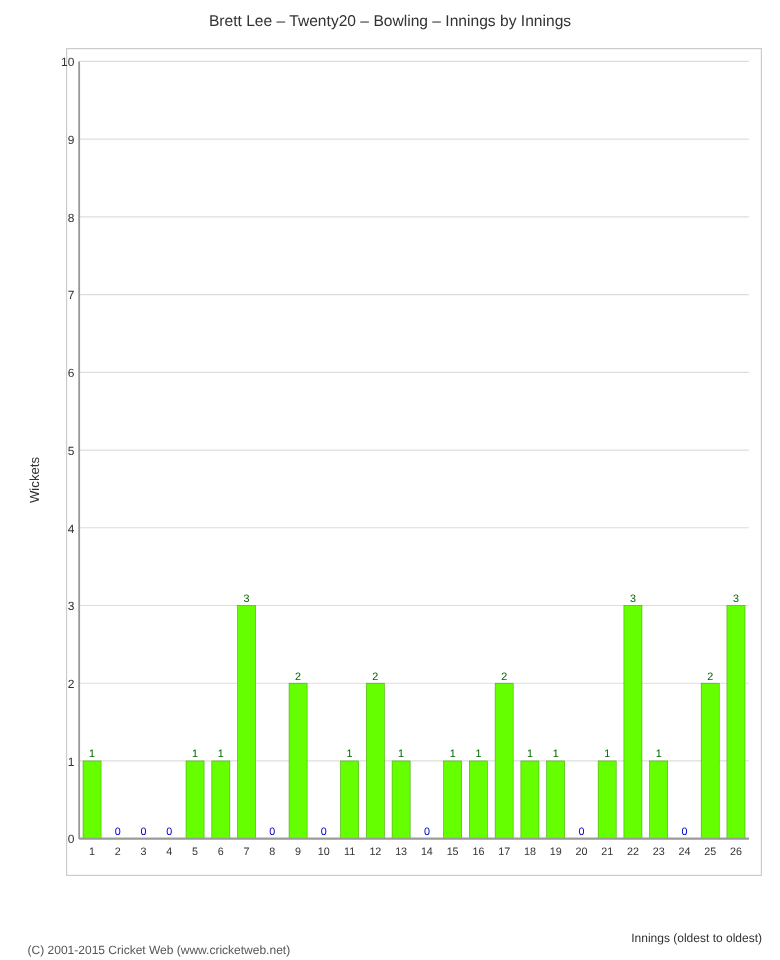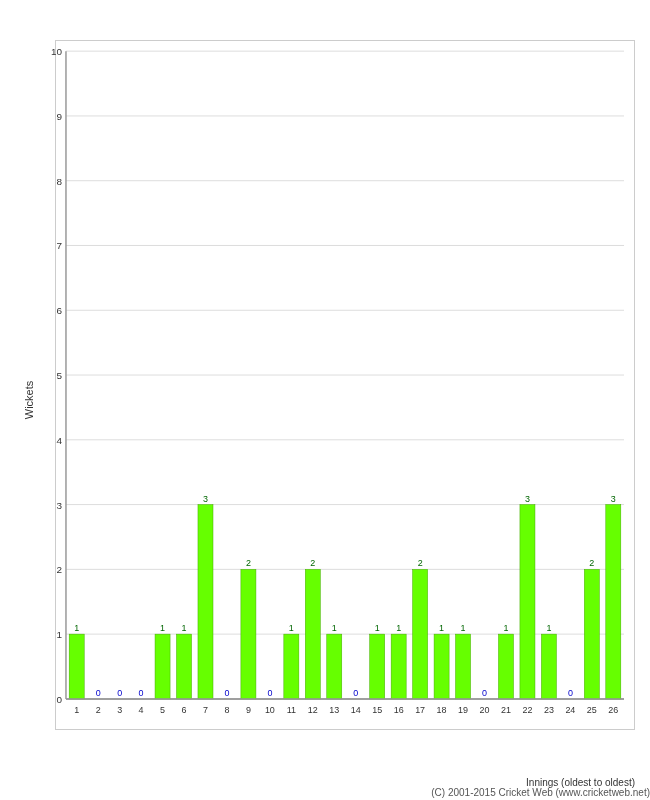--- a/index.html
+++ b/index.html
@@ -47,35 +47,37 @@
       right: 15px;
       text-align: right;
       font-size: 10px;
       color: #333;
     }
     .footer {
       position: absolute;
       bottom: 2px;
       left: 0;
       right: 0;
-      text-align: right;
+      text-align: left;
       font-size: 10px;
       color: #555;
+      padding-left: 23px;
     }
     svg.chart-svg {
       position: absolute;
       top: 0; left: 0;
       width: 100%; height: 100%;
       overflow: visible;
     }
   </style>
 </head>
 <body>
 
 <div class="chart-container">
+  <div class="chart-title">Brett Lee – Twenty20 – Bowling – Innings by Innings</div>
 
   <div class="y-axis-label">Wickets</div>
 
   <div class="chart-area">
     <svg class="chart-svg" id="mainSvg" viewBox="0 0 580 690">
         <line x1="10" x2="570" y1="660" y2="660" stroke="#999" stroke-width="1.5"></line>
         <text x="6" y="664" text-anchor="end" font-size="10" fill="#333">0</text>
         <line x1="10" x2="570" y1="595" y2="595" stroke="#ddd" stroke-width="1"></line>
         <text x="6" y="599" text-anchor="end" font-size="10" fill="#333">1</text>
         <line x1="10" x2="570" y1="530" y2="530" stroke="#ddd" stroke-width="1"></line>

